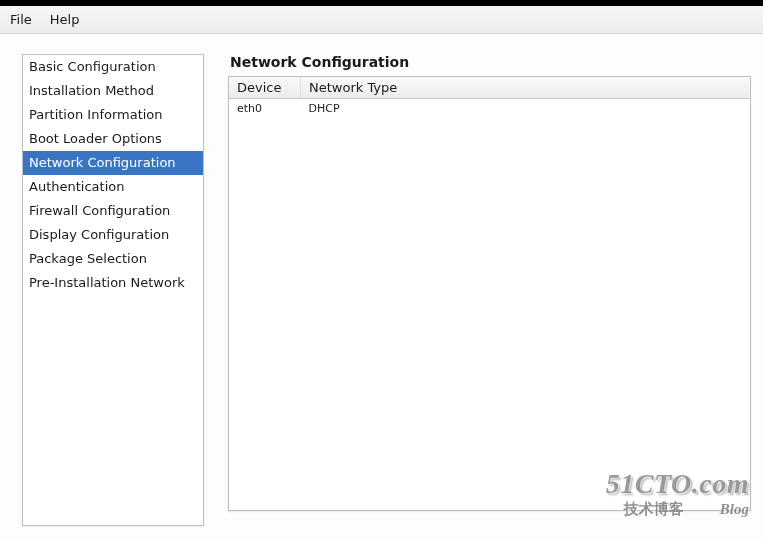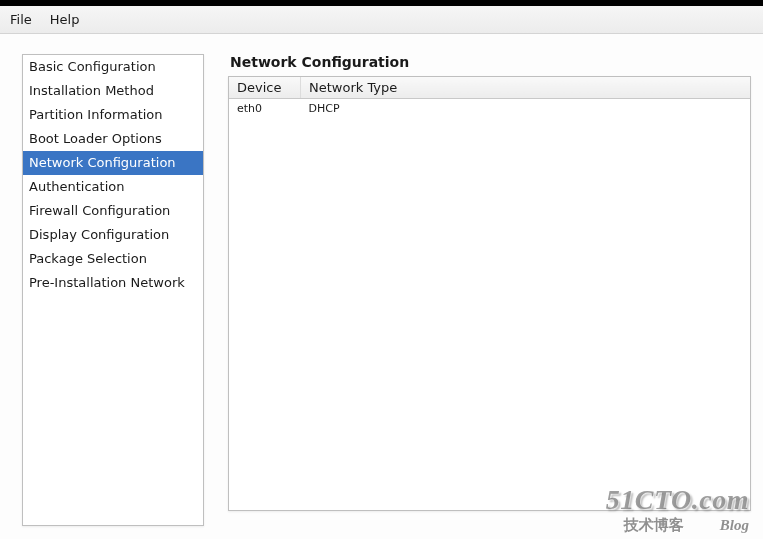--- a/index.html
+++ b/index.html
@@ -86,21 +86,21 @@
   th.col-device { width: 55px; }
   td {
     padding: 3px 8px;
     font-size: 11px;
     vertical-align: top;
   }
   td.col-device { width: 55px; }
   .watermark {
     position: absolute;
     right: 14px;
-    bottom: 4px;
+    bottom: 20px;
     text-align: right;
     pointer-events: none;
     user-select: none;
   }
   .wm-line1 {
     font-family: Georgia, "Times New Roman", serif;
     font-style: italic;
     font-size: 28px;
     font-weight: bold;
     color: rgba(80,80,80,0.55);

